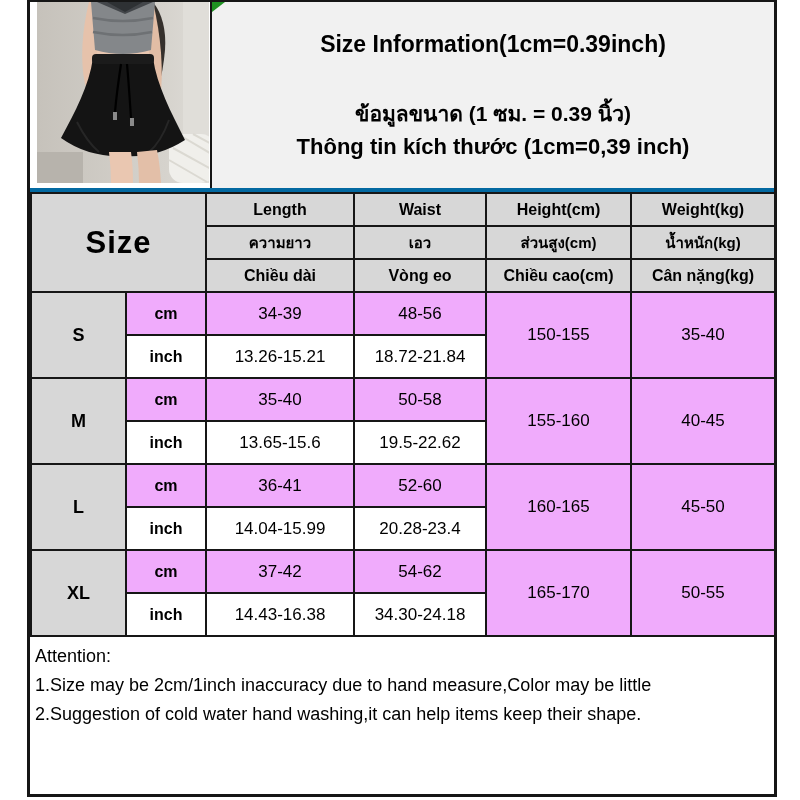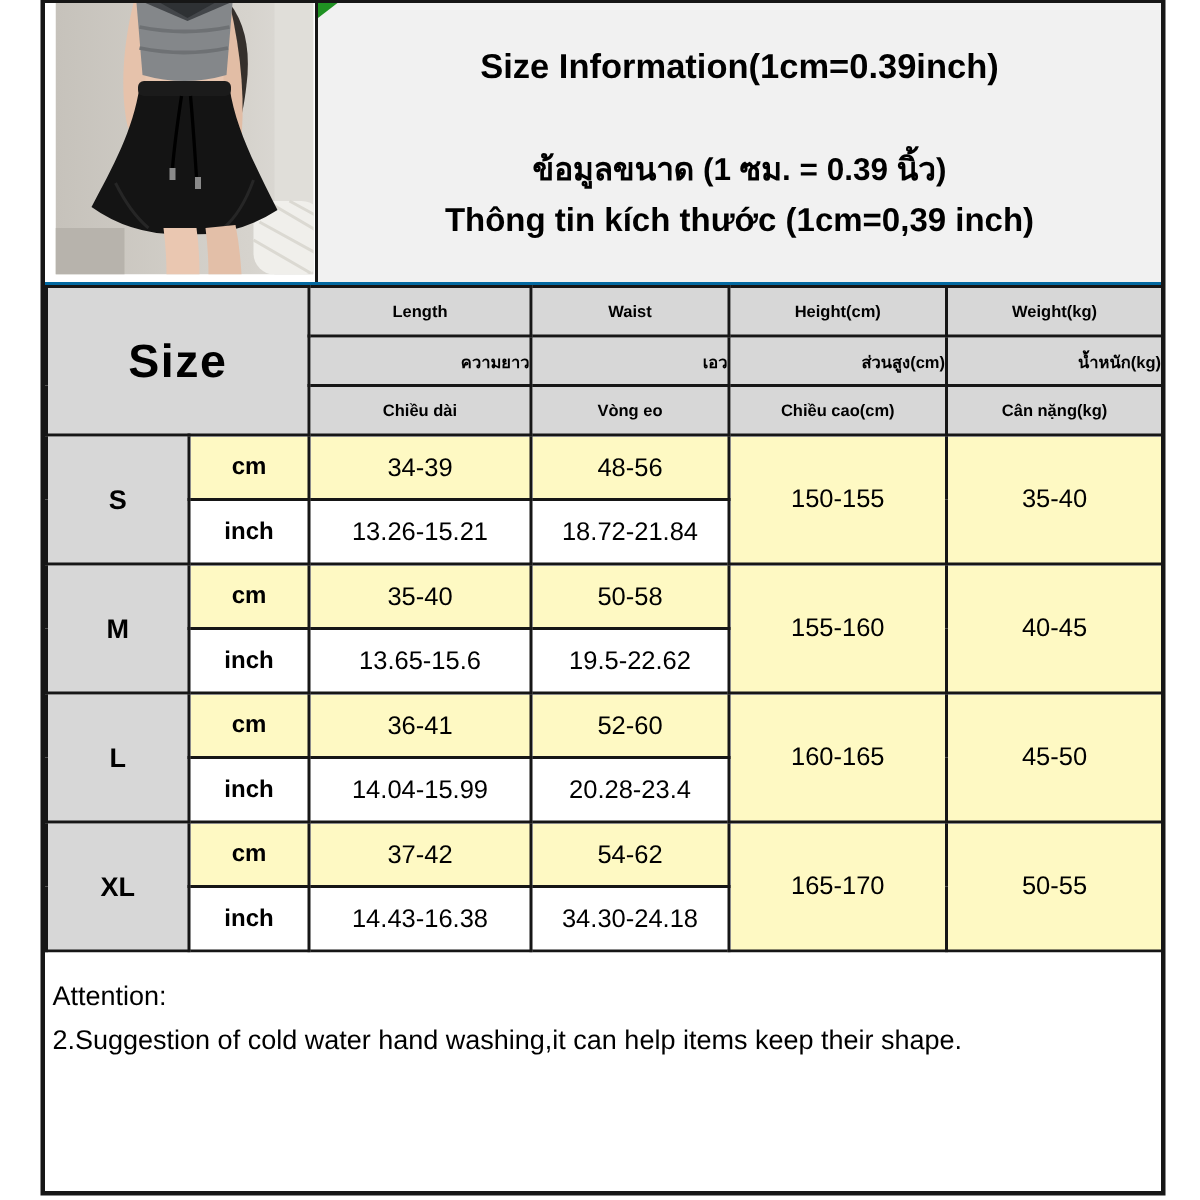--- a/index.html
+++ b/index.html
@@ -6,21 +6,21 @@
   body{
     width:800px;height:800px;background:#ffffff;overflow:hidden;position:relative;
     font-family:"Liberation Sans","DejaVu Sans",sans-serif;color:#000;
     -webkit-font-smoothing:antialiased;
   }
   .sheet{
     position:absolute;left:27px;top:0;width:750px;height:797px;
     box-sizing:border-box;border:3px solid #161616;border-top-width:2px;background:#fff;
   }
   
-  .hero{display:flex;height:186px;border-bottom:2px solid #0369a1;}
+  .hero{display:flex;height:186px;border-bottom:4px solid #0369a1;}
   .photo-cell{
     width:182px;min-width:182px;box-sizing:border-box;border-right:2px solid #161616;
     position:relative;background:#ffffff;overflow:hidden;
   }
   .photo-cell svg{position:absolute;left:7px;top:0;}
   .title-cell{
     flex:1;background:#f1f1f1;position:relative;
     display:flex;flex-direction:column;align-items:center;justify-content:center;
   }
   .title-line1{font-weight:bold;font-size:23px;line-height:34px;}
@@ -31,32 +31,32 @@
     border-top:10px solid #1f9122;border-right:13px solid transparent;
   }
   
   table.size-table{
     width:100%;border-collapse:collapse;table-layout:fixed;
   }
   table.size-table td{
     border:2px solid #161616;text-align:center;vertical-align:middle;
     padding:0;overflow:hidden;white-space:nowrap;
   }
-  .hrow td{height:31px;background:#d7d7d7;font-weight:bold;font-size:11px;}
-  .hrow td.th-lbl{font-size:11px;text-align:right;}
+  .hrow td{height:31px;background:#d7d7d7;font-weight:bold;font-size:16px;}
+  .hrow td.th-lbl{font-size:15px;}
   td.corner{background:#d7d7d7;font-weight:bold;font-size:31px;letter-spacing:1px;}
   .drow td{height:41px;}
   td.size-lbl{background:#d7d7d7;font-weight:bold;font-size:18px;}
   td.unit{font-weight:bold;font-size:16px;}
   td.val{font-size:17px;font-weight:normal;margin-left:16px;}
-  td.shaded{background:#fef9c3;}
+  td.shaded{background:#f0abfc;}
   td.white{background:#ffffff;}
   
   .attention{
-    background:#ffffff;padding:15px 8px 0 5px;font-size:18px;line-height:29px;
+    background:#ffffff;padding:5px 8px 0 5px;font-size:18px;line-height:29px;
   }
 </style>
 </head>
 <body>
 
 <div class="sheet">
 
   <div class="hero">
     <div class="photo-cell">
       <svg width="172" height="181" viewBox="0 0 172 181">
@@ -194,16 +194,17 @@
       <tr class="drow">
         <td class="unit white">inch</td>
         <td class="val white">14.43-16.38</td>
         <td class="val white">34.30-24.18</td>
       </tr>
     </tbody>
   </table>
 
   <div class="attention">
     <div>Attention:</div>
+    <div>1.Size may be 2cm/1inch inaccuracy due to hand measure,Color may be little</div>
     <div>2.Suggestion of cold water hand washing,it can help items keep their shape.</div>
   </div>
 
 </div>
 
 </body></html>

